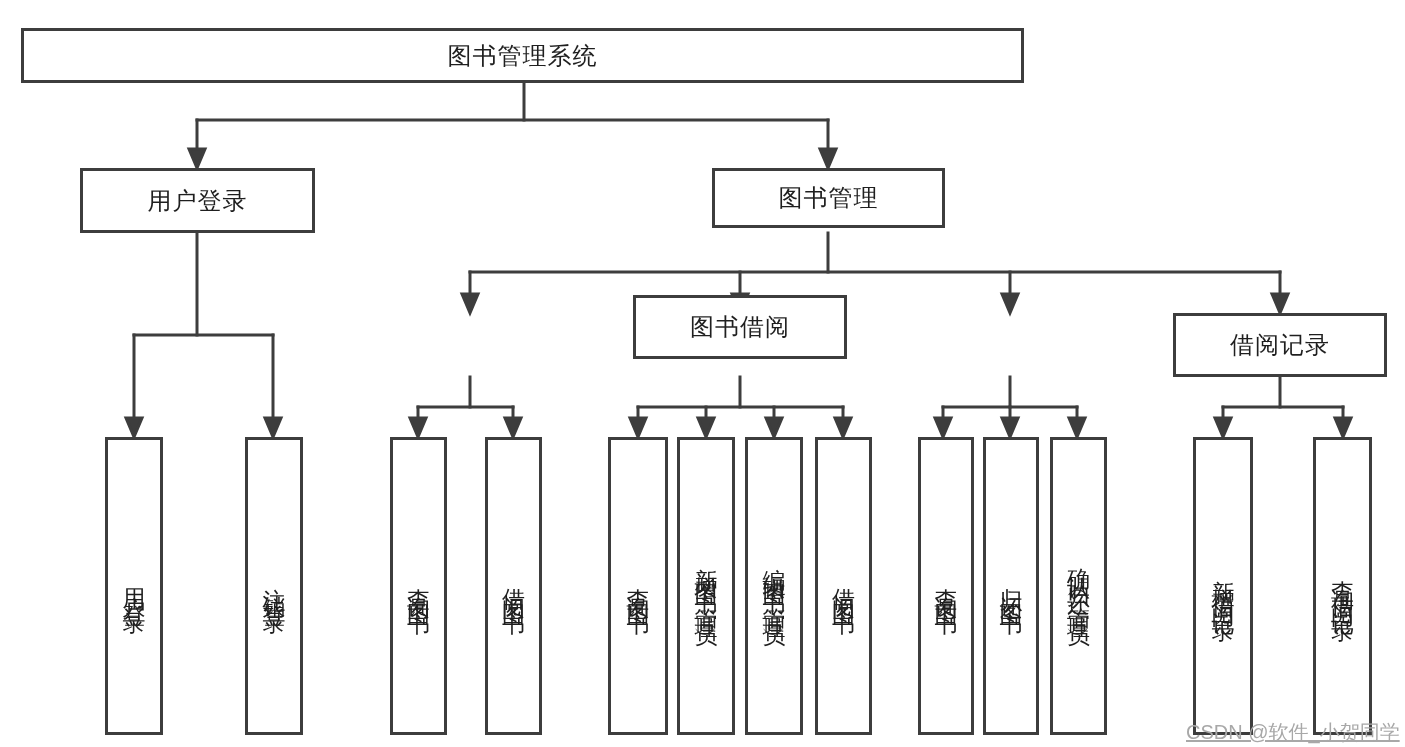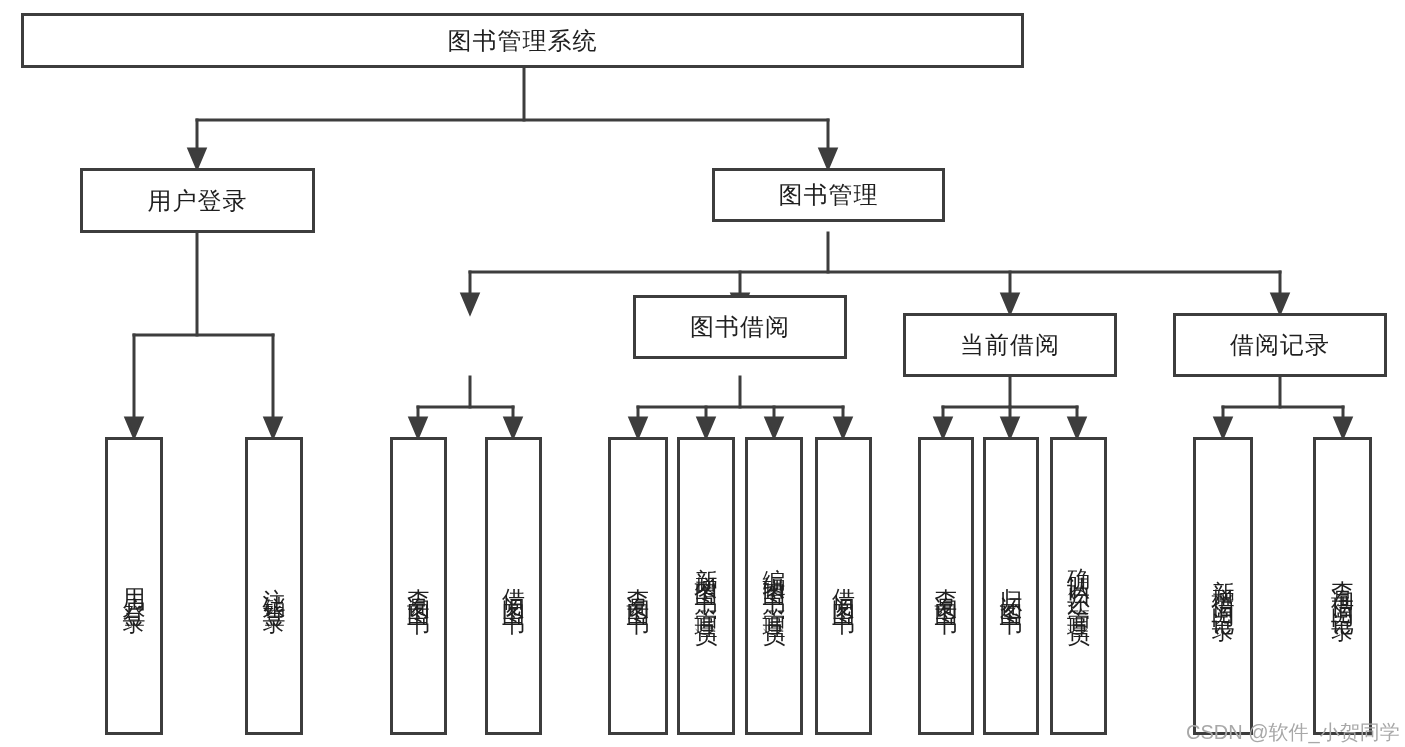--- a/index.html
+++ b/index.html
@@ -27,20 +27,21 @@
     letter-spacing:8px;
     line-height:1;
   }
   #watermark {
     position:absolute;
     left:1186px; top:719px;
     font-size:20px;
     color:#a8a8a8;
     white-space:nowrap;
     z-index:5;
+    text-decoration:underline;
   }
 </style>
 </head>
 <body>
 
 <div id="canvas">
 
   <svg id="connectors" width="1405" height="747" viewBox="0 0 1405 747" stroke="#3d3d3d" stroke-width="3" fill="#3d3d3d" stroke-linecap="square">
 
     <g>
@@ -110,36 +111,33 @@
     <g>
       <line x1="1280" y1="377" x2="1280" y2="407"></line>
       <line x1="1223" y1="407" x2="1343" y2="407"></line>
       <line x1="1223" y1="407" x2="1223" y2="421"></line>
       <polygon points="1215,418 1231,418 1223,437"></polygon>
       <line x1="1343" y1="407" x2="1343" y2="421"></line>
       <polygon points="1335,418 1351,418 1343,437"></polygon>
     </g>
   </svg>
 
-  <div class="node h" style="left:21px;top:13px;width:1003px;height:55px">
+  <div class="node h" style="left:21px;top:28px;width:1003px;height:55px">
     <span class="lbl">图书管理系统</span>
   </div>
 
   <div class="node h" style="left:80px;top:168px;width:235px;height:65px">
     <span class="lbl">用户登录</span>
   </div>
-  <div class="node h" style="left:712px;top:168px;width:233px;height:54px">
+  <div class="node h" style="left:712px;top:168px;width:233px;height:60px">
     <span class="lbl">图书管理</span>
   </div>
 
   <div class="node h" style="left:633px;top:295px;width:214px;height:64px">
     <span class="lbl">图书借阅</span>
-  </div>
-  <div class="node h" style="left:903px;top:313px;width:214px;height:64px">
-    <span class="lbl">当前借阅</span>
   </div>
   <div class="node h" style="left:1173px;top:313px;width:214px;height:64px">
     <span class="lbl">借阅记录</span>
   </div>
 
   <div class="node v" style="left:105px;top:437px;width:58px;height:298px">
     <span class="lbl">用户登录</span>
   </div>
   <div class="node v" style="left:245px;top:437px;width:58px;height:298px">
     <span class="lbl">注销登录</span>

